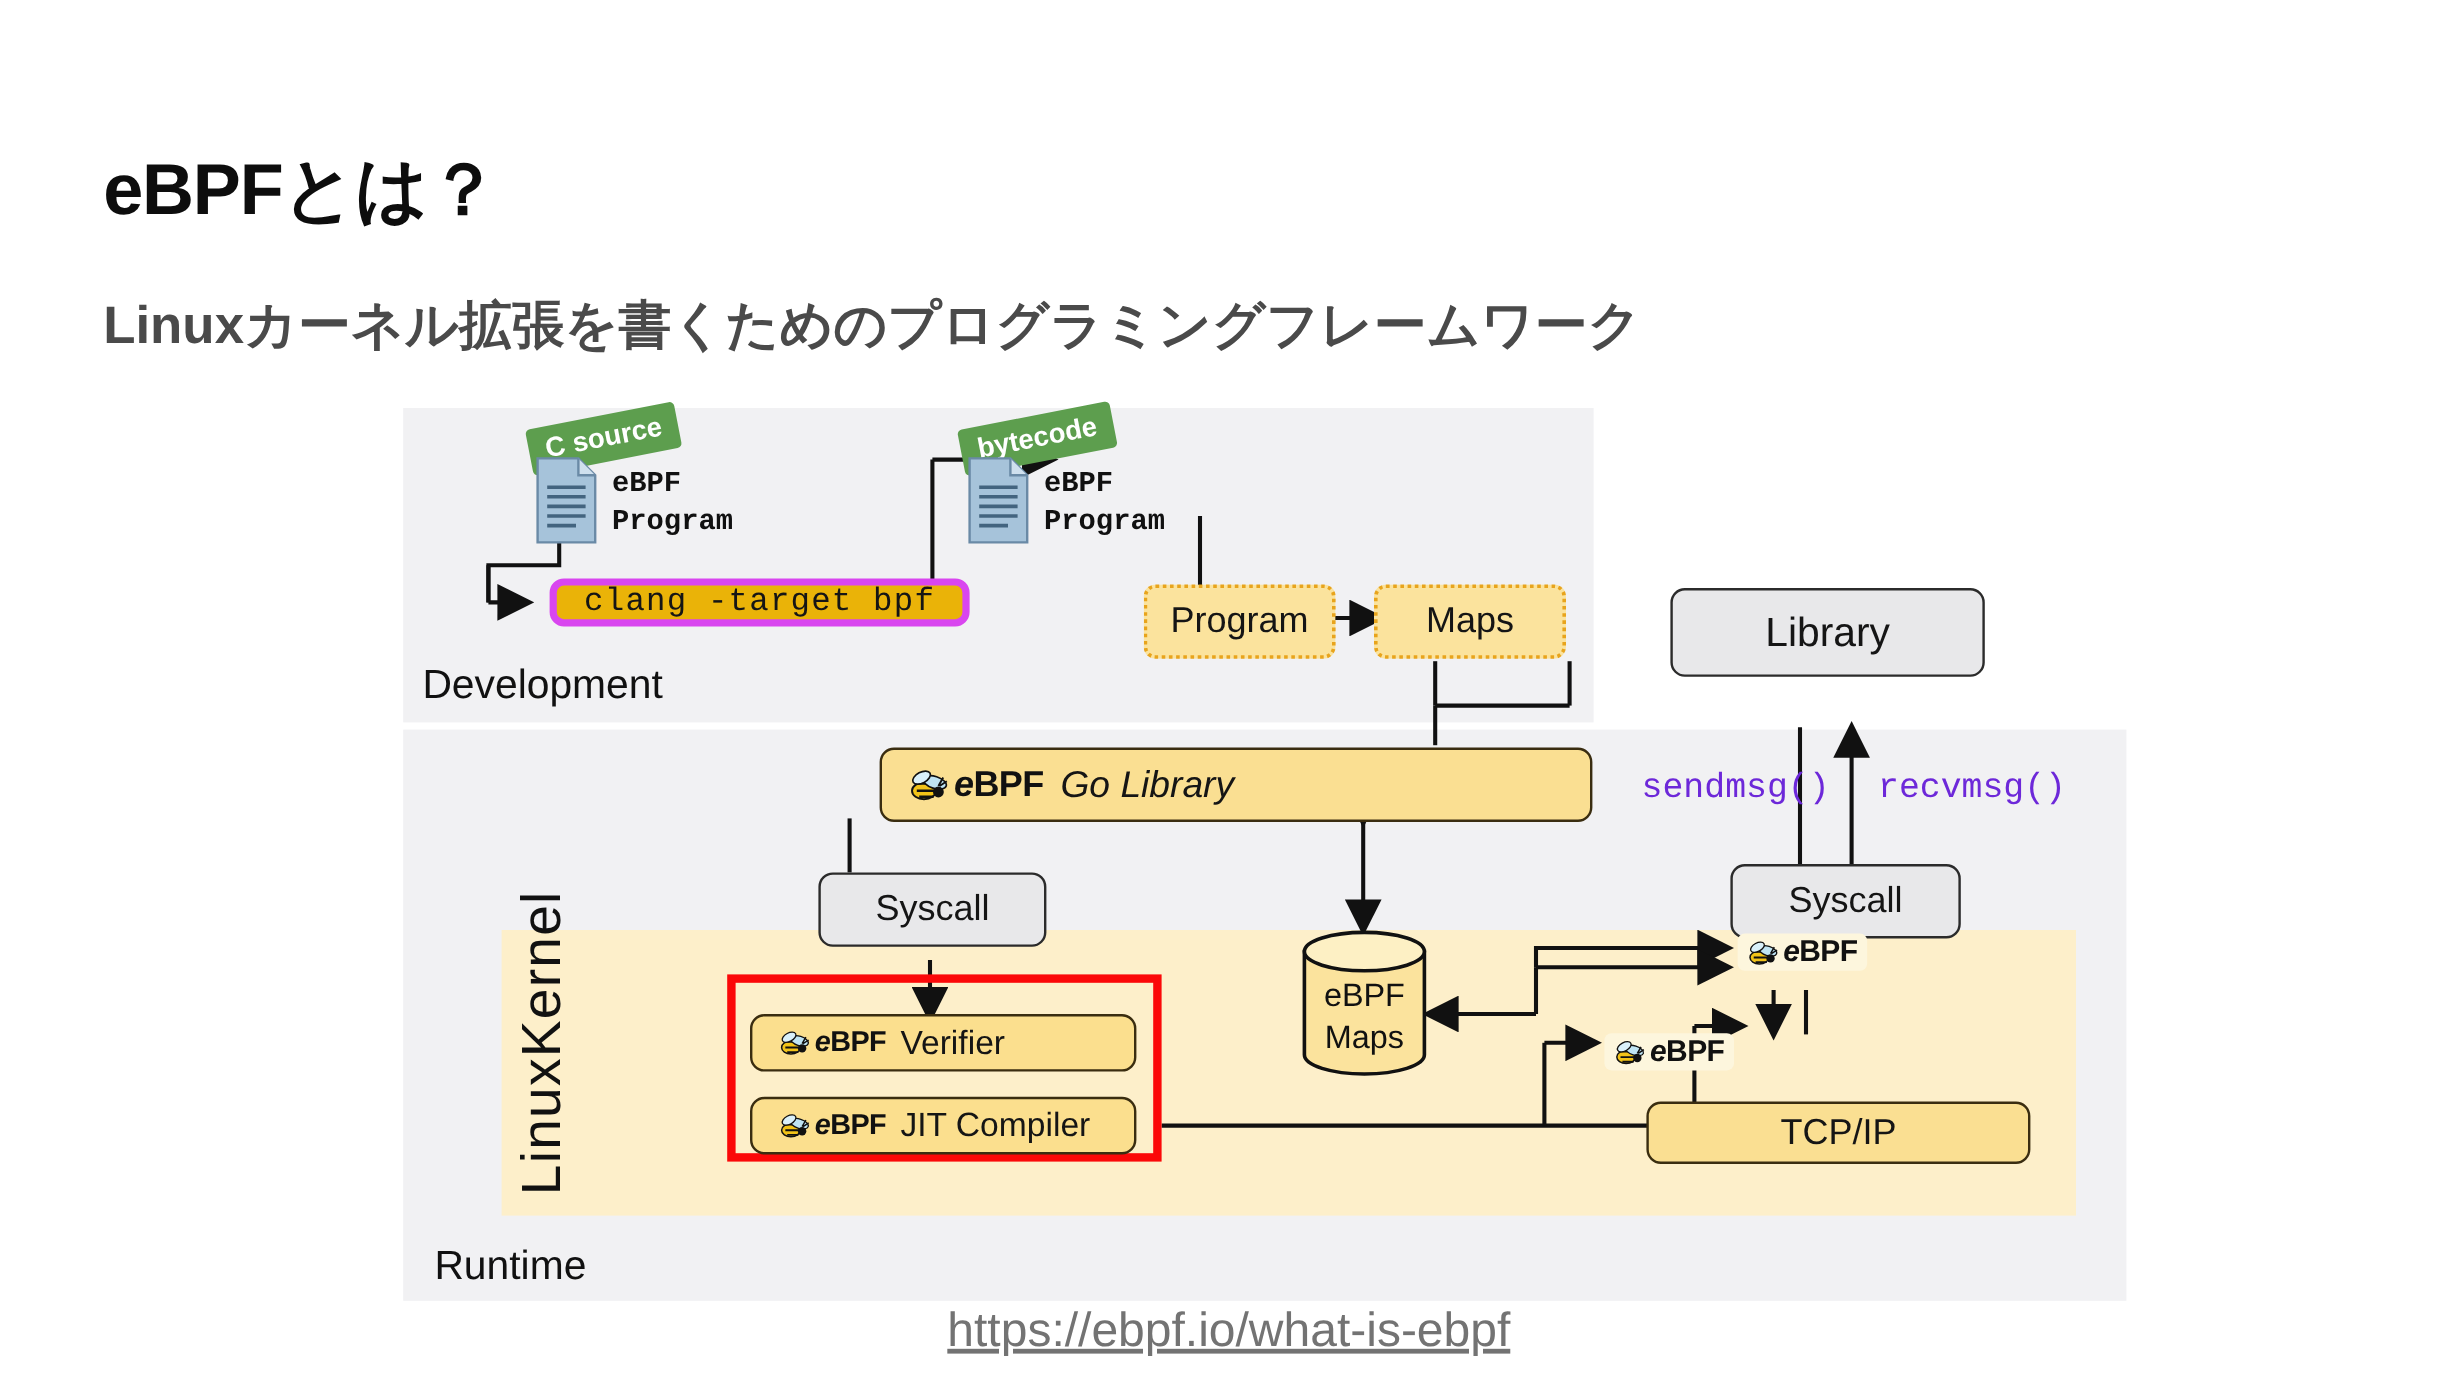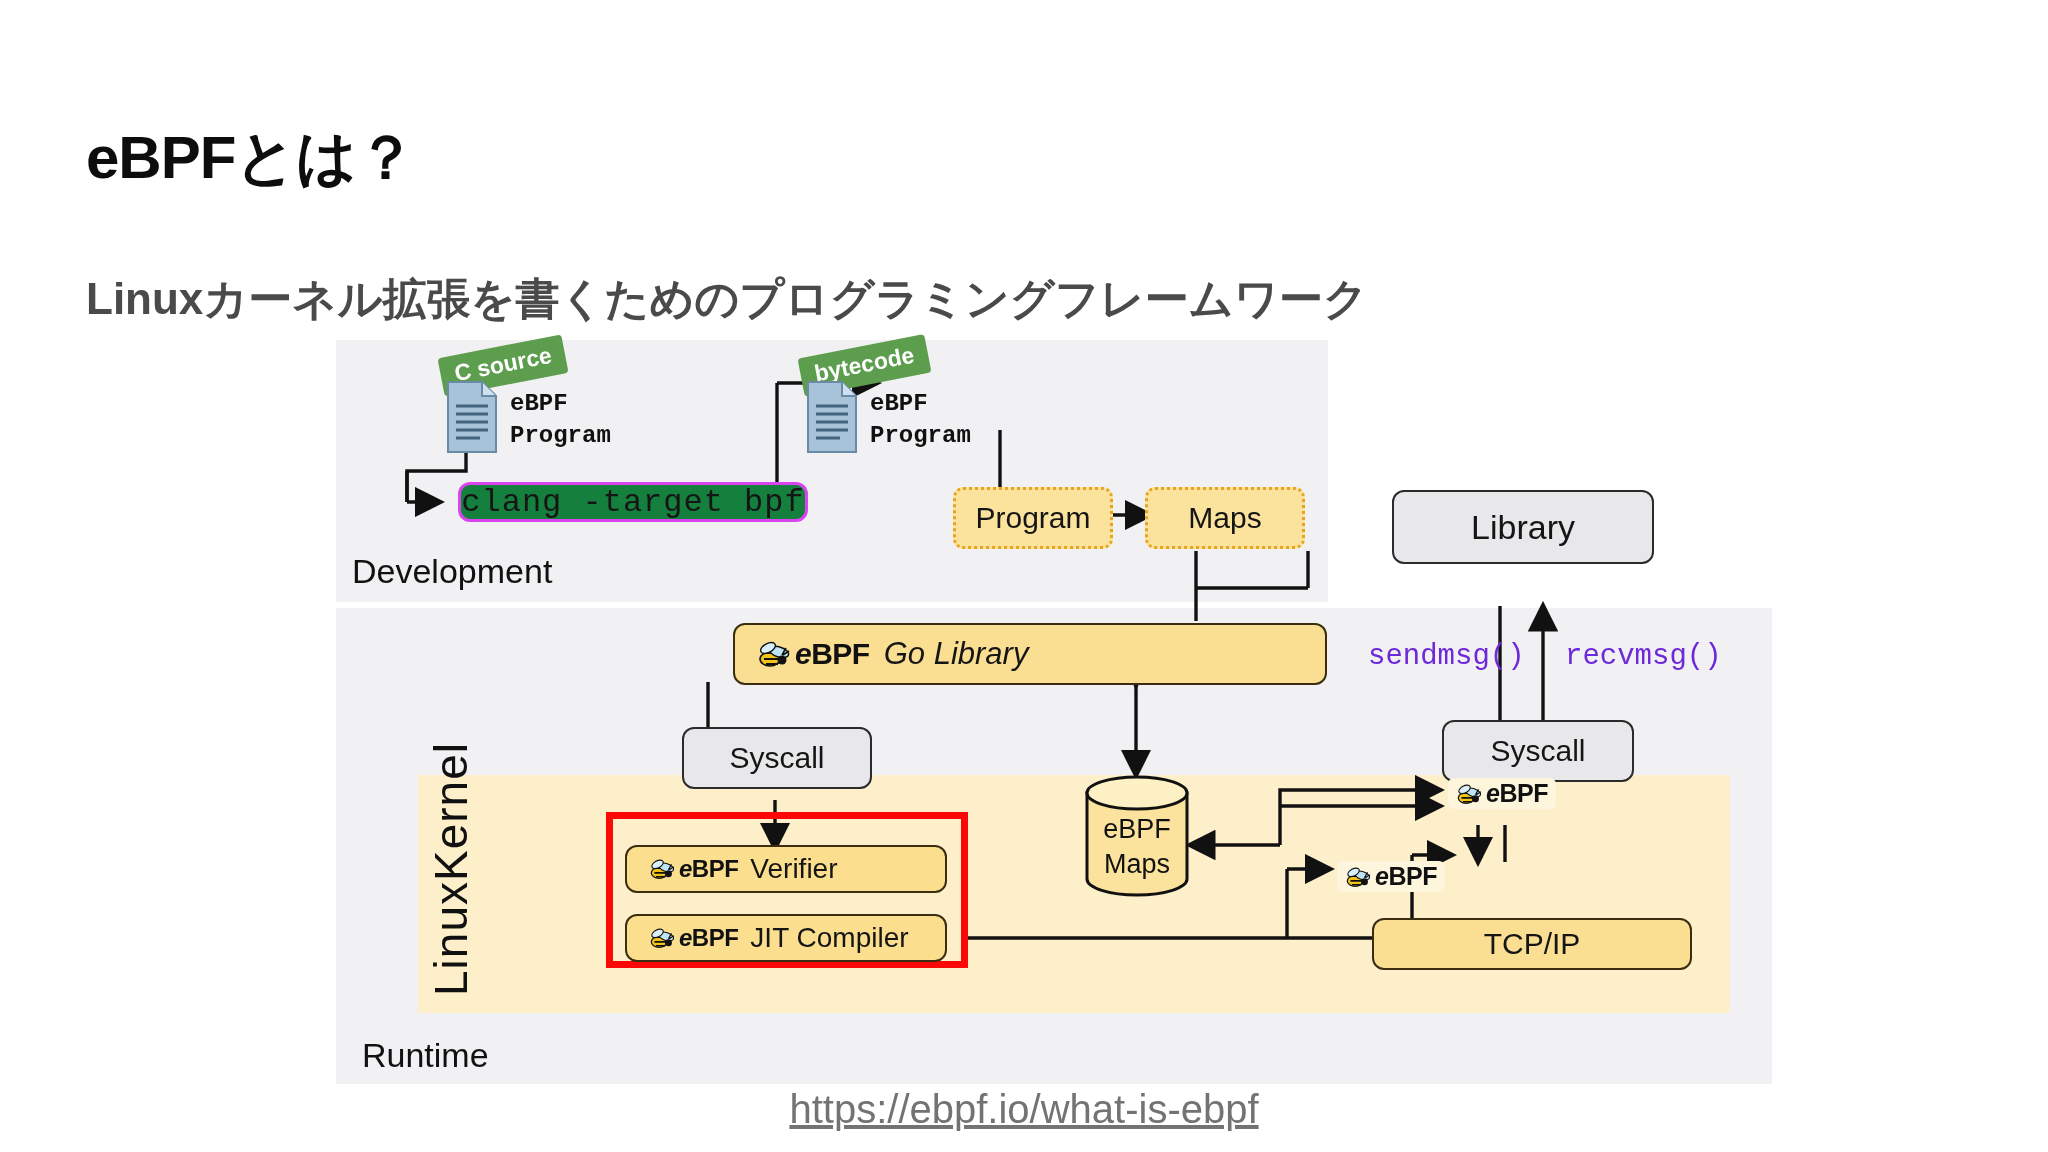--- a/index.html
+++ b/index.html
@@ -28,21 +28,20 @@
   }
   #slide-subtitle {
     position: absolute;
     left: 86px;
     top: 242px;
     font-size: 44px;
     font-weight: bold;
     color: #4a4a4a;
     letter-spacing: 0px;
     white-space: nowrap;
-    margin-top: 28px;
   }
 
   
   #diagram {
     position: absolute;
     left: 0;
     top: 0;
     width: 2048px;
     height: 1152px;
   }
@@ -103,25 +102,25 @@
     font-size: 30px;
     color: #151515;
     white-space: nowrap;
   }
   .node-grey {
     background: #e8e8ea;
     border: 2px solid #2b2b2b;
     border-radius: 12px;
   }
   .node-purple {
-    background: #15803d;
-    border: 3px solid #d946ef;
+    background: #eab308;
+    border: 6px solid #d946ef;
     border-radius: 12px;
     font-family: "Liberation Mono", monospace;
-    font-size: 32px;
+    font-size: 27px;
     letter-spacing: 1px;
   }
   .node-yellow {
     background: #fadf92;
     border: 2px solid #3a2d10;
     border-radius: 12px;
   }
   .node-yellow-strong {
     background: #fbdf8e;
     border: 2px solid #3a2d10;

